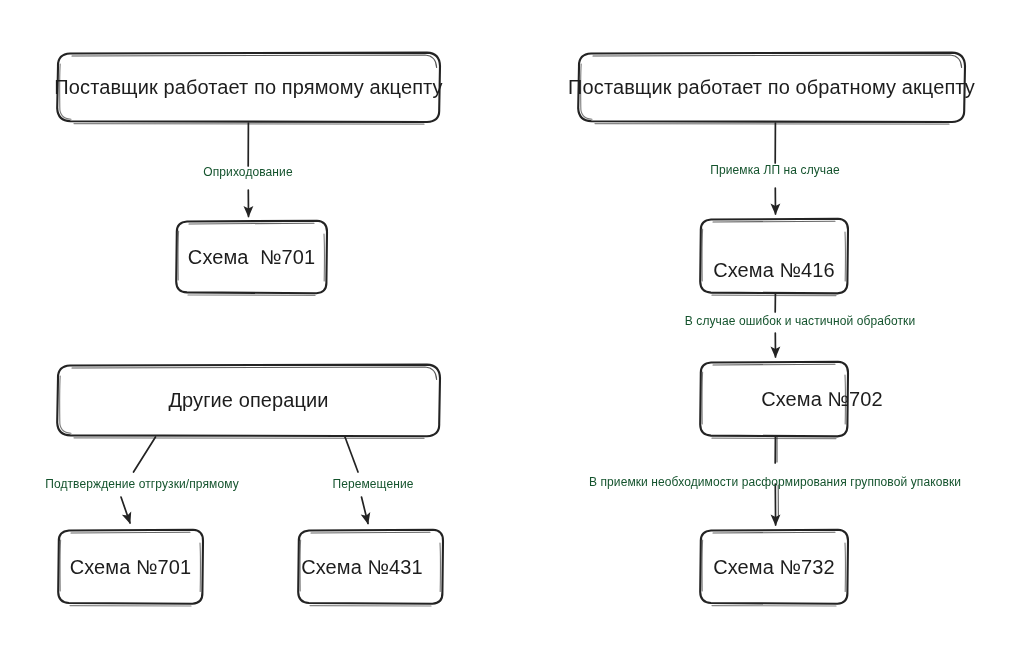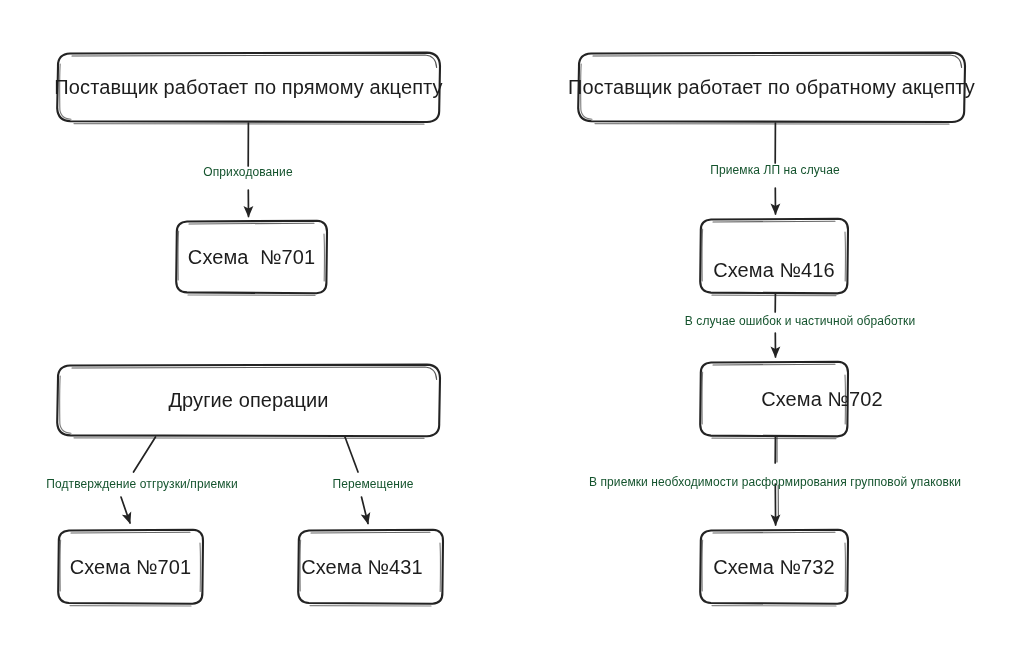--- a/index.html
+++ b/index.html
@@ -190,21 +190,21 @@
   <div class="node-label" style="left:578px; top:53px; width:387px; height:69px;border-radius:17px;">Поставщик работает по обратному акцепту</div>
 
   <div class="node-label" style="left:700px; top:233px; width:148px; height:74px;">Схема №416</div>
 
   <div class="node-label" style="left:700px; top:362px; width:148px; height:74px;margin-left:48px;">Схема №702</div>
 
   <div class="node-label" style="left:700px; top:530px; width:148px; height:74px;">Схема №732</div>
 
   <div class="edge-label" style="left:148px; top:165px; width:200px;">Оприходование</div>
 
-  <div class="edge-label" style="left:12px; top:477px; width:260px;">Подтверждение отгрузки/приемки</div>
+  <div class="edge-label" style="left:12px; top:477px; width:260px;">Подтверждение отгрузки/прямому</div>
 
   <div class="edge-label" style="left:293px; top:477px; width:160px;">Перемещение</div>
 
   <div class="edge-label" style="left:675px; top:163px; width:200px;">Приемка ЛП на случае</div>
 
   <div class="edge-label" style="left:645px; top:314px; width:310px;">В случае ошибок и частичной обработки</div>
 
   <div class="edge-label" style="left:552px; top:475px; width:446px;">В приемки необходимости расформирования групповой упаковки</div>
 
 </div>

